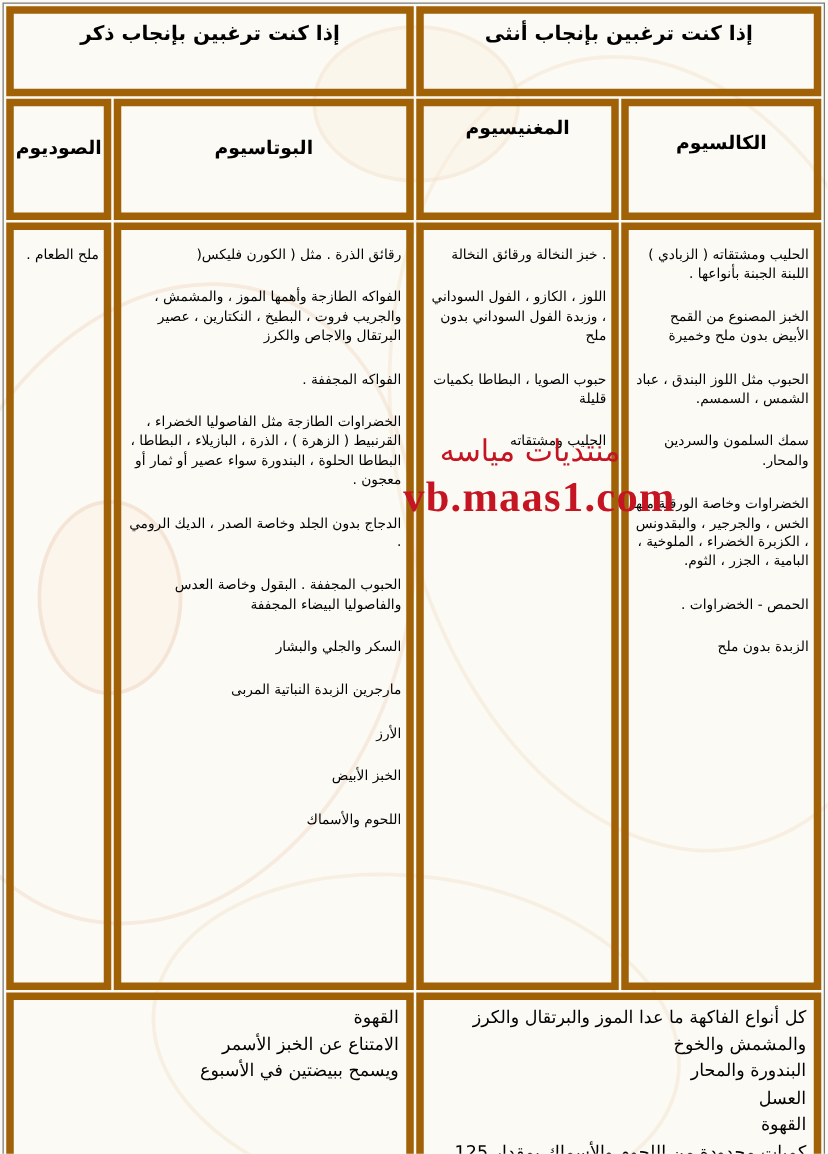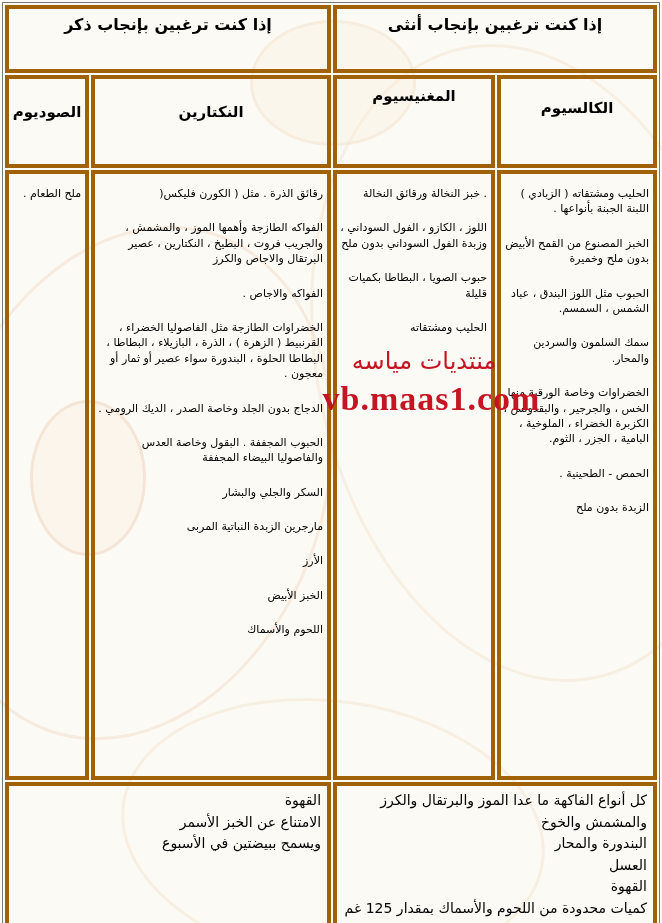--- a/index.html
+++ b/index.html
@@ -22,21 +22,21 @@
   table.diet{
     position:absolute;left:2px;top:2px;
     width:658px;
     border-collapse:separate;
     border-spacing:2px;
     table-layout:fixed;
     border:1px solid #7a7a7a;
     background:transparent;
   }
   td{
-    border:4px solid #a16207;
+    border:6px solid #a16207;
     background:transparent;
     vertical-align:top;
     overflow:hidden;
   }
   .c-cal{width:158px;} .c-mag{width:160px;} .c-pot{width:237px;} .c-sod{width:83px;}
 
   td.hdr{
     height:53px;
     text-align:center;
     font-weight:bold;
@@ -101,43 +101,43 @@
       <col class="c-sod">
   </colgroup>
   <tbody>
       <tr>
     <td colspan="2" class="hdr">إذا كنت ترغبين بإنجاب أنثى</td>
     <td colspan="2" class="hdr">إذا كنت ترغبين بإنجاب ذكر</td>
   </tr>
   <tr>
     <td class="mineral m-cal">الكالسيوم</td>
     <td class="mineral m-mag">المغنيسيوم</td>
-    <td class="mineral m-pot">النكتارين</td>
+    <td class="mineral m-pot">البوتاسيوم</td>
     <td class="mineral m-sod">الصوديوم</td>
   </tr>
   <tr>
     <td class="content">
           <p>الحليب ومشتقاته ( الزبادي ) اللبنة الجبنة بأنواعها .</p>
           <p>الخبز المصنوع من القمح الأبيض بدون ملح وخميرة</p>
           <p>الحبوب مثل اللوز البندق ، عباد الشمس ، السمسم.</p>
           <p>سمك السلمون والسردين والمحار.</p>
           <p>الخضراوات وخاصة الورقية منها الخس ، والجرجير ، والبقدونس ، الكزبرة الخضراء ، الملوخية ، البامية ، الجزر ، الثوم.</p>
-          <p>الحمص - الطحينية .</p>
+          <p>الحمص - الخضراوات .</p>
           <p>الزبدة بدون ملح</p>
         </td>
     <td class="content">
           <p>. خبز النخالة ورقائق النخالة</p>
           <p>اللوز ، الكازو ، الفول السوداني ، وزبدة الفول السوداني بدون ملح</p>
           <p>حبوب الصويا ، البطاطا بكميات قليلة</p>
           <p>الحليب ومشتقاته</p>
         </td>
     <td class="content">
           <p>رقائق الذرة . مثل ( الكورن فليكس(</p>
           <p>الفواكه الطازجة وأهمها الموز ، والمشمش ، والجريب فروت ، البطيخ ، النكتارين ، عصير البرتقال والاجاص والكرز</p>
-          <p>الفواكه والاجاص .</p>
+          <p>الفواكه المجففة .</p>
           <p>الخضراوات الطازجة مثل الفاصوليا الخضراء ، القرنبيط ( الزهرة ) ، الذرة ، البازيلاء ، البطاطا ، البطاطا الحلوة ، البندورة سواء عصير أو ثمار أو معجون .</p>
           <p>الدجاج بدون الجلد وخاصة الصدر ، الديك الرومي .</p>
           <p>الحبوب المجففة . البقول وخاصة العدس والفاصوليا البيضاء المجففة</p>
           <p>السكر والجلي والبشار</p>
           <p>مارجرين الزبدة النباتية المربى</p>
           <p>الأرز</p>
           <p>الخبز الأبيض</p>
           <p>اللحوم والأسماك</p>
         </td>
     <td class="content">

